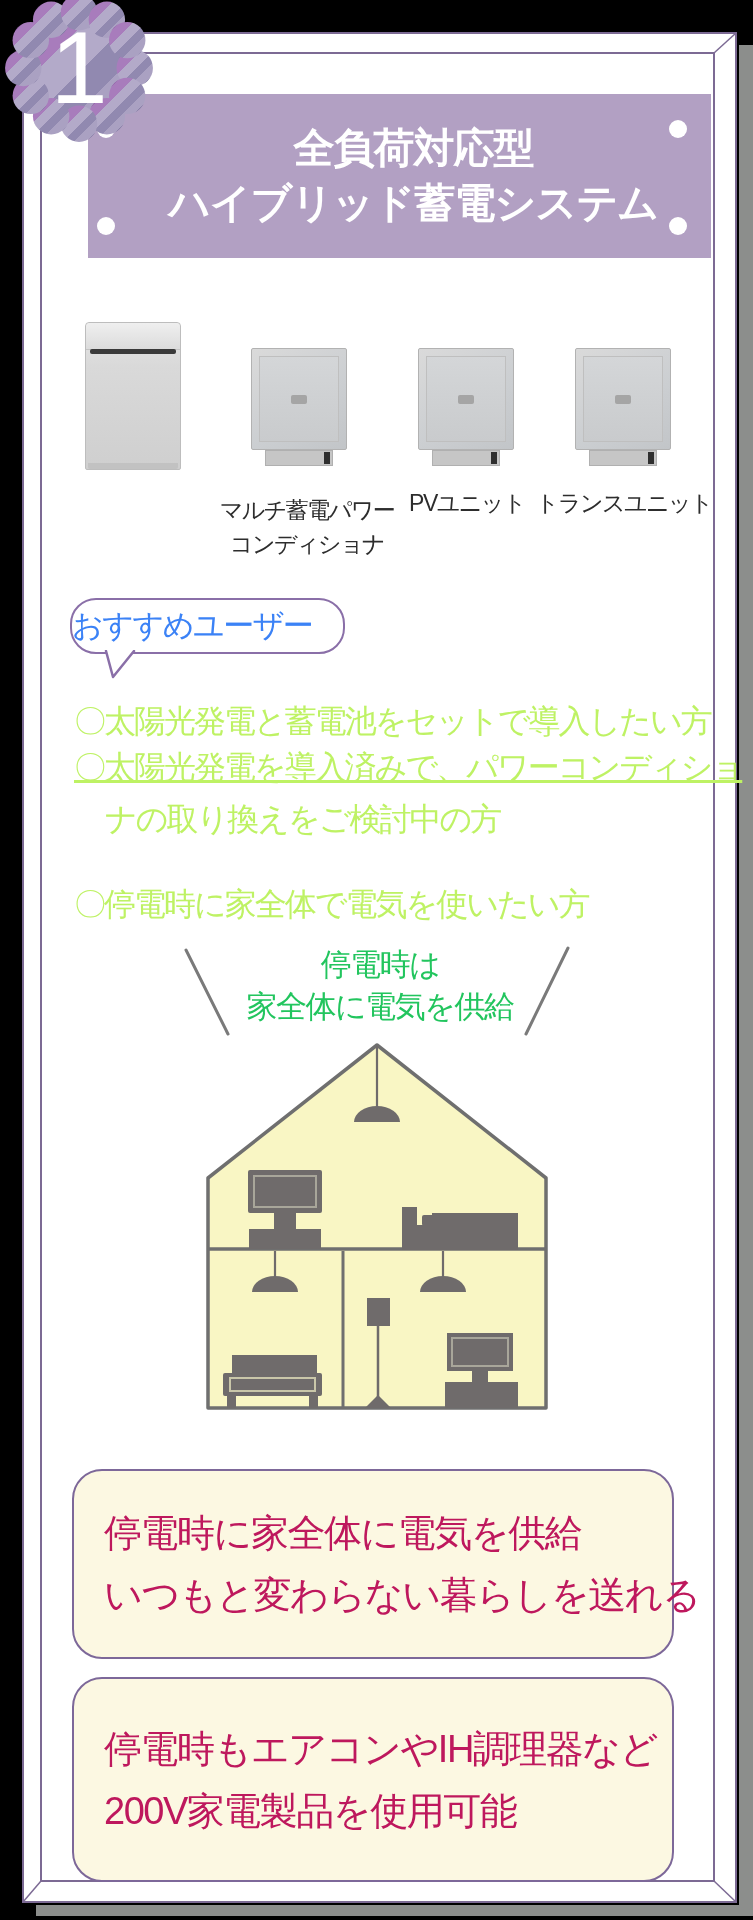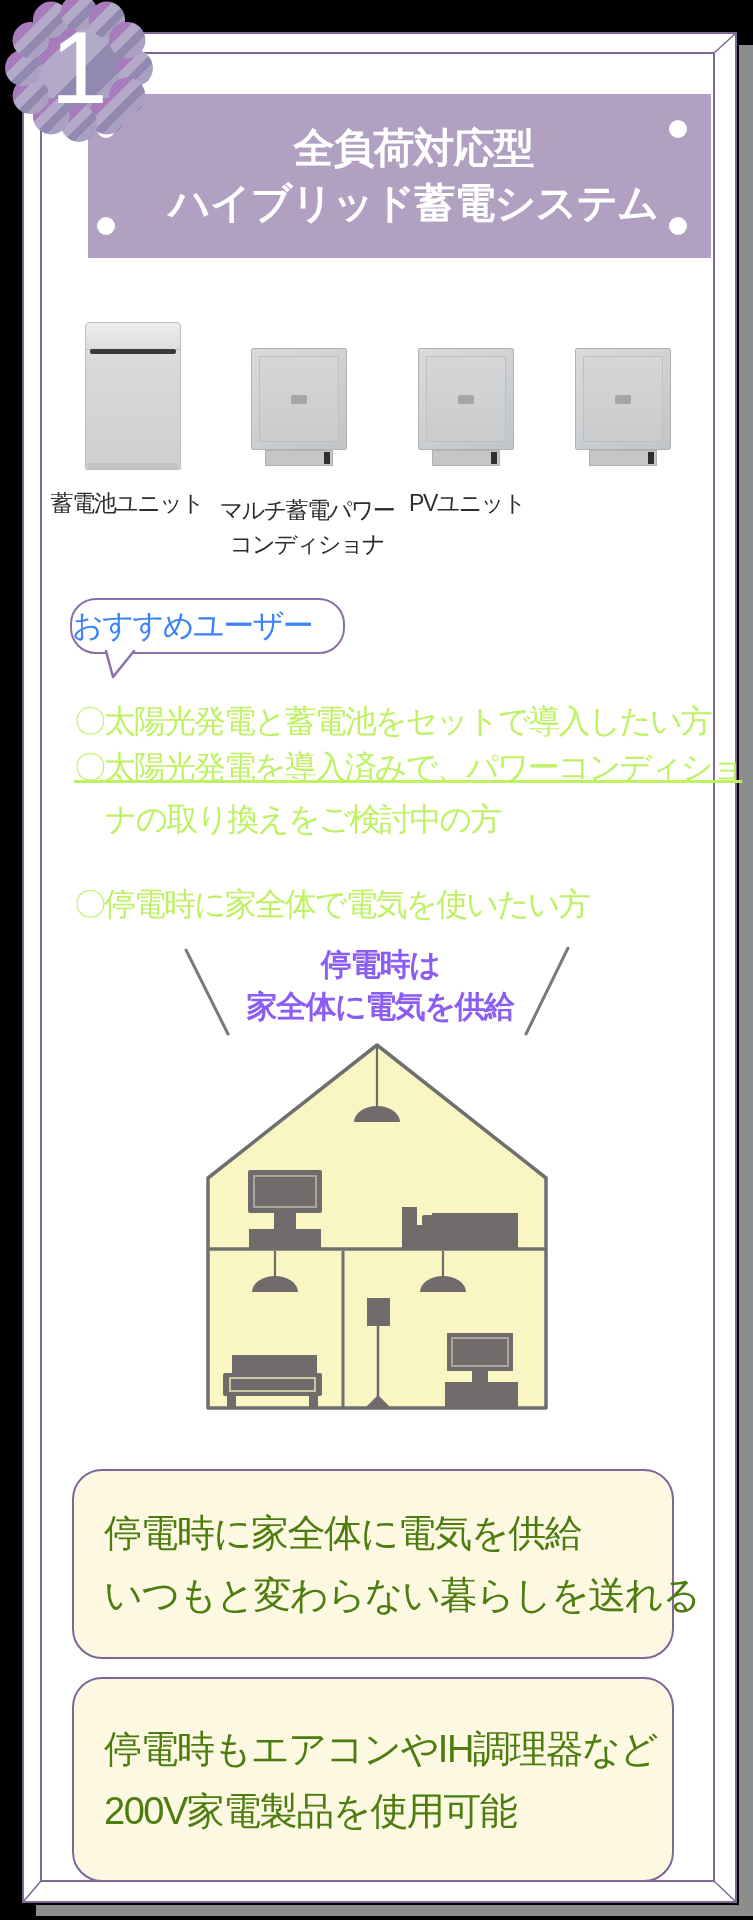--- a/index.html
+++ b/index.html
@@ -49,28 +49,28 @@
     font-size:23px;letter-spacing:-1.5px;color:#2d2d2d;font-weight:500;line-height:34px;}
   
   .bubble{position:absolute;left:70px;top:598px;width:275px;height:56px;
     border:2.5px solid #8a6fa8;border-radius:26px;box-sizing:border-box;background:#fff;
     display:flex;align-items:center;justify-content:flex-start;z-index:2;
     color:#3b82f6;font-size:31px;letter-spacing:-1.5px;font-weight:500;}
   .bubble-tail{position:absolute;left:102px;top:650px;z-index:3;}
   .bullet-line{position:absolute;left:74px;color:#bef264;font-size:32px;
     letter-spacing:-2px;font-weight:500;white-space:nowrap;}
   
-  .caption{position:absolute;left:170px;width:420px;text-align:center;color:#8b5cf6;
-    font-size:31px;letter-spacing:-1.5px;font-weight:700;white-space:nowrap;}
+  .caption{position:absolute;left:170px;width:420px;text-align:center;color:#22c55e;
+    font-size:31px;letter-spacing:-1.5px;font-weight:400;white-space:nowrap;}
   .house-svg{position:absolute;left:170px;top:938px;}
   
   .benefit{position:absolute;left:72px;width:602px;background:#fcf8e2;
     border:2.5px solid #7d6899;border-radius:30px;box-sizing:border-box;
     display:flex;flex-direction:column;justify-content:center;padding-left:30px;}
-  .benefit-line{color:#4d7c0f;font-size:38px;letter-spacing:-1.5px;font-weight:500;
+  .benefit-line{color:#be185d;font-size:38px;letter-spacing:-1.5px;font-weight:500;
     line-height:62px;white-space:nowrap;}
 </style>
 </head>
 <body>
 
 <div class="stage">
 
   <div class="frame-outer"></div>
   <div class="frame-inner"></div>
   <div class="shadow-right"></div>
@@ -152,29 +152,29 @@
   <div class="wall-unit" style="left:575px;top:348px;">
     <div class="body">
         <div class="panel"></div>
       <div class="logo"></div>
       </div>
     <div class="foot">
         <div class="notch"></div>
       </div>
   </div>
 
-  <div class="product-label" style="left:32px;">
-    <div>蓄電池ユニット</div>
-  </div>
   <div class="product-label" style="left:212px;margin-top:7px;">
     <div>マルチ蓄電パワー</div>
     <div>コンディショナ</div>
   </div>
   <div class="product-label" style="left:372px;">
     <div>PVユニット</div>
+  </div>
+  <div class="product-label" style="left:529px;">
+    <div>トランスユニット</div>
   </div>
 
   <div class="bubble">
     <span>おすすめユーザー</span>
   </div>
   <svg class="bubble-tail" width="36" height="30">
     <path d="M4,1 L32,1 L11,27 Z" fill="#ffffff"></path>
     <path d="M32,1 L11,27 L4,1" fill="none" stroke="#8a6fa8" stroke-width="2.5" stroke-linecap="round" stroke-linejoin="round"></path>
   </svg>
 

